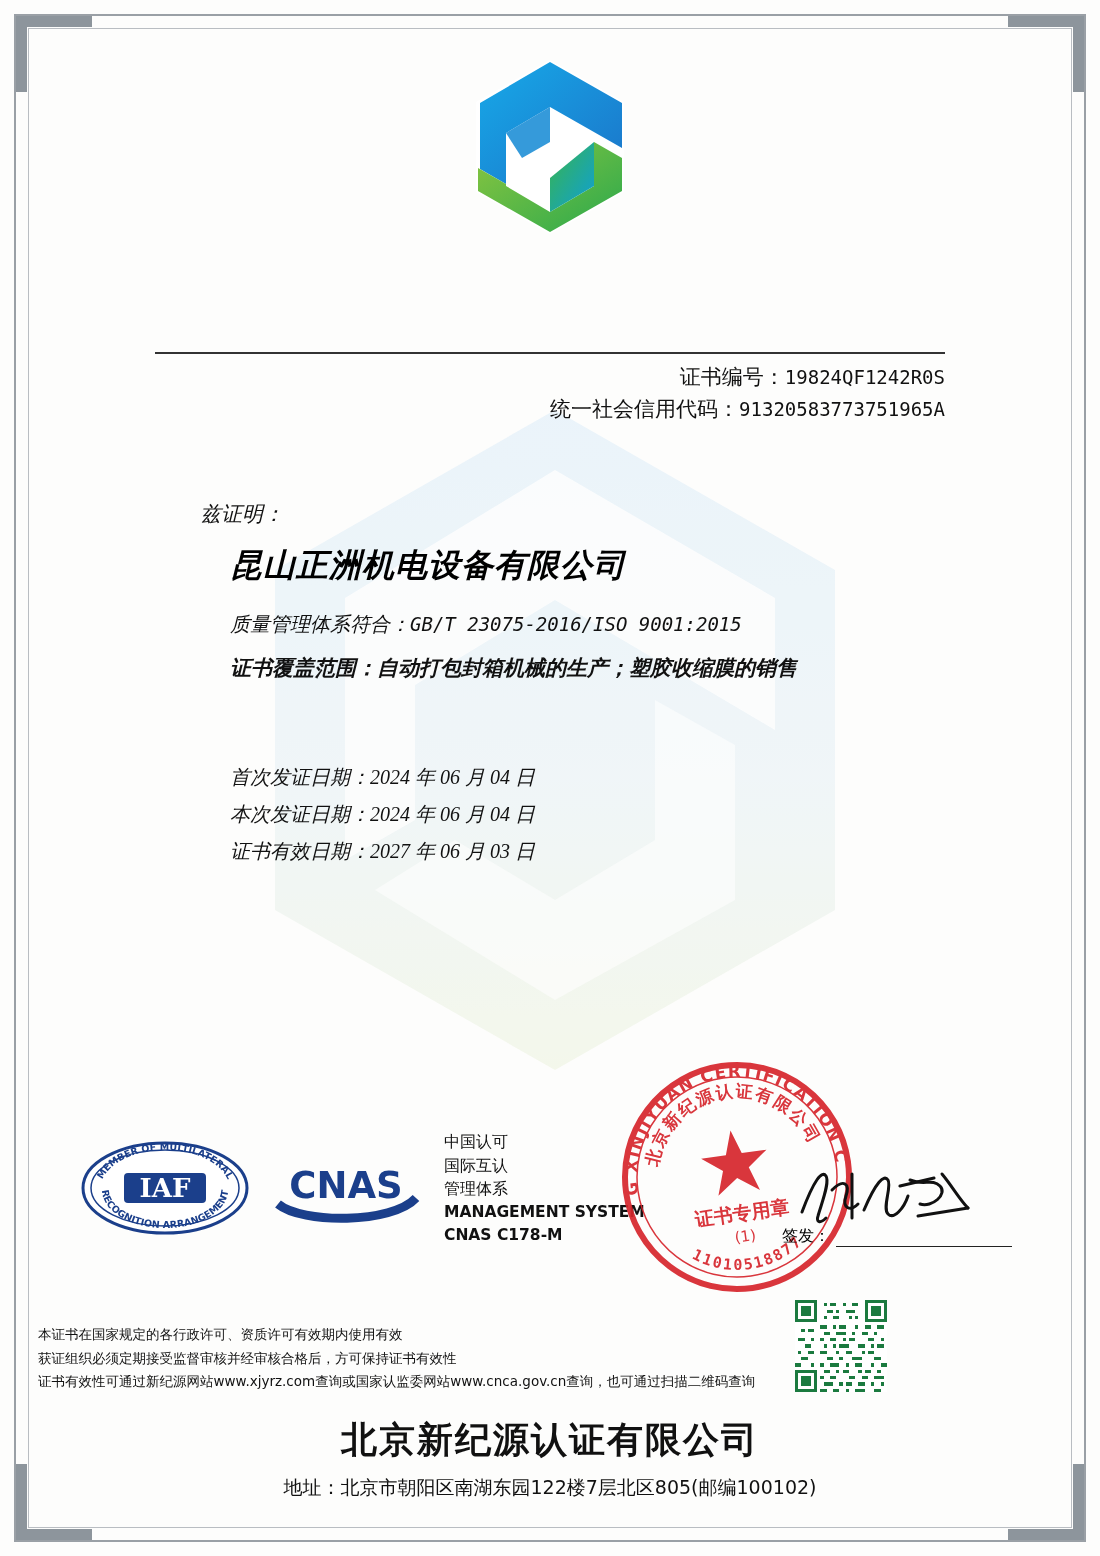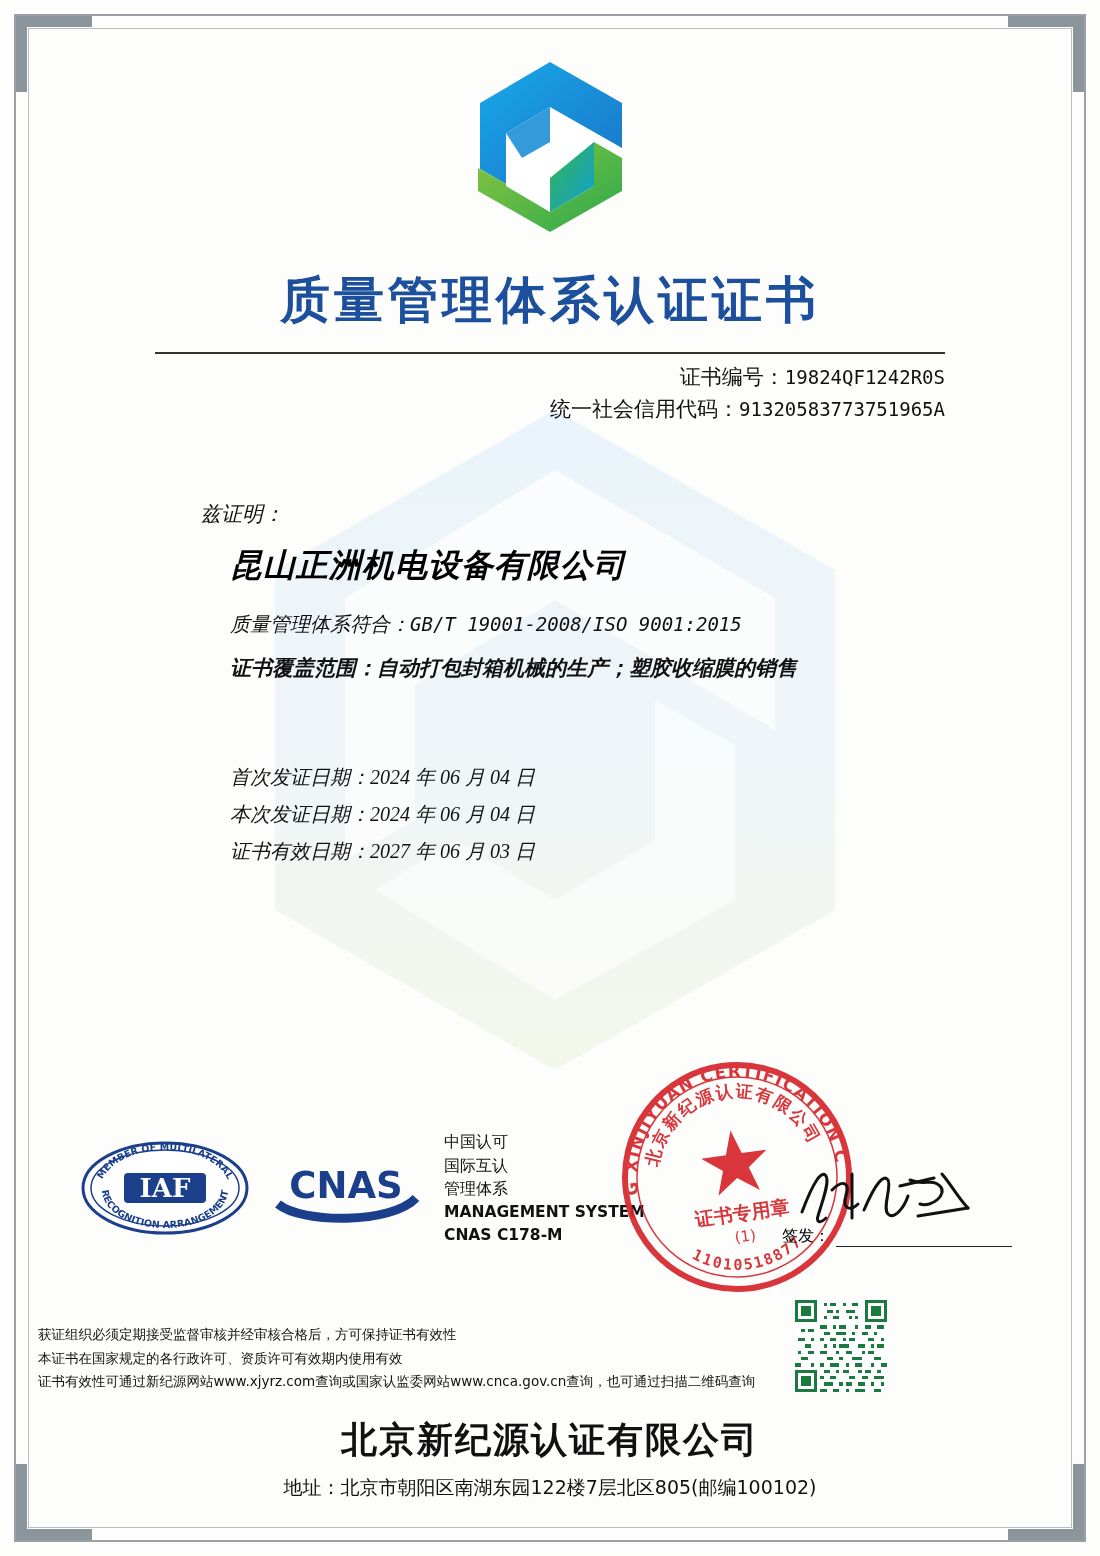--- a/index.html
+++ b/index.html
@@ -292,40 +292,37 @@
         <stop offset="100%" stop-color="#0e9fd8"></stop>
       </linearGradient>
     </defs>
     <path d="M84 4 L158 46 L158 136 L84 178 L10 136 L10 46 Z" fill="#ffffff"></path>
     <path d="M84 6 L156 47 L156 92 L84 51 L40 77 L40 128 L14 113 L14 47 Z" fill="url(#lgA)"></path>
     <path d="M84 176 L12 135 L12 112 L40 128 L40 130 L84 156 L128 130 L128 86 L156 102 L156 135 Z" fill="url(#lgB)"></path>
     <path d="M128 86 L128 130 L84 156 L84 122 Z" fill="url(#lgC)"></path>
     <path d="M40 77 L84 51 L84 86 L56 102 Z" fill="#1f8fd6" opacity="0.9"></path>
   </svg>
 
-  <div class="title-block">
-    <div class="title">质量管理体系认证证书</div>
-  </div>
   <div class="title-rule"></div>
 
   <div class="certnums">
     <div>
       <span>证书编号：</span><span class="mono">19824QF1242R0S</span>
     </div>
     <div>
       <span>统一社会信用代码：</span><span class="mono">91320583773751965A</span>
     </div>
   </div>
 
   <div class="body-block">
     <div class="lead">兹证明：</div>
     <div class="company">昆山正洲机电设备有限公司</div>
 
     <div class="row">
-      <span>质量管理体系符合：</span><span class="mono-inline">GB/T 19001-2008/ISO 9001:2015</span>
+      <span>质量管理体系符合：</span><span class="mono-inline">GB/T 23075-2016/ISO 9001:2015</span>
     </div>
 
     <div class="row bold">
       <span>证书覆盖范围：</span><span>自动打包封箱机械的生产；塑胶收缩膜的销售</span>
     </div>
 
 
     <div class="date-group">
       <div class="row">
         <span>首次发证日期：</span><span>2024 年 06 月 04 日</span>
@@ -506,22 +503,22 @@
         <rect x="27" y="26" width="1" height="1"></rect>
       <rect x="8" y="28" width="2" height="1"></rect>
         <rect x="12" y="28" width="2" height="1"></rect>
         <rect x="16" y="28" width="1" height="1"></rect>
         <rect x="19" y="28" width="3" height="1"></rect>
         <rect x="25" y="28" width="2" height="1"></rect>
     </g>
   </svg>
 
   <div class="fineprint">
+    <div>本证书在国家规定的各行政许可、资质许可有效期内使用有效</div>
     <div>获证组织必须定期接受监督审核并经审核合格后，方可保持证书有效性</div>
-    <div>本证书在国家规定的各行政许可、资质许可有效期内使用有效</div>
     <div>证书有效性可通过新纪源网站www.xjyrz.com查询或国家认监委网站www.cnca.gov.cn查询，也可通过扫描二维码查询</div>
   </div>
 
   <div class="footer">
     <div class="footer-org">北京新纪源认证有限公司</div>
     <div class="footer-addr">地址：北京市朝阳区南湖东园122楼7层北区805(邮编100102)</div>
   </div>
 
 </div>
 

